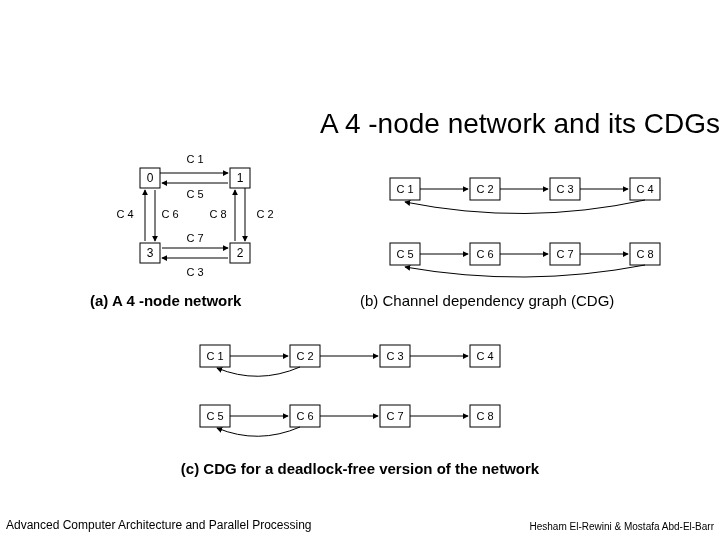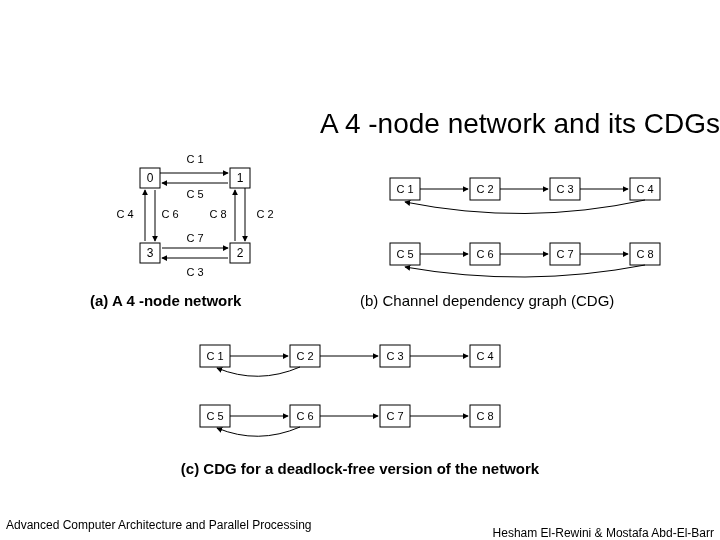--- a/index.html
+++ b/index.html
@@ -55,22 +55,22 @@
   }
   .footL {
     position: absolute;
     left: 6px;
     bottom: 8px;
     font-size: 12px;
   }
   .footR {
     position: absolute;
     right: 6px;
-    bottom: 0;
-    font-size: 12px;
+    bottom: 8px;
+    font-size: 10px;
   }
   
   svg text {
     font-family: Arial, Helvetica, sans-serif;
   }
   .diagA { position: absolute; left: 100px; top: 148px; }
   .diagB { position: absolute; left: 370px; top: 158px; }
   .diagC { position: absolute; left: 180px; top: 330px; }
 </style>
 </head>

